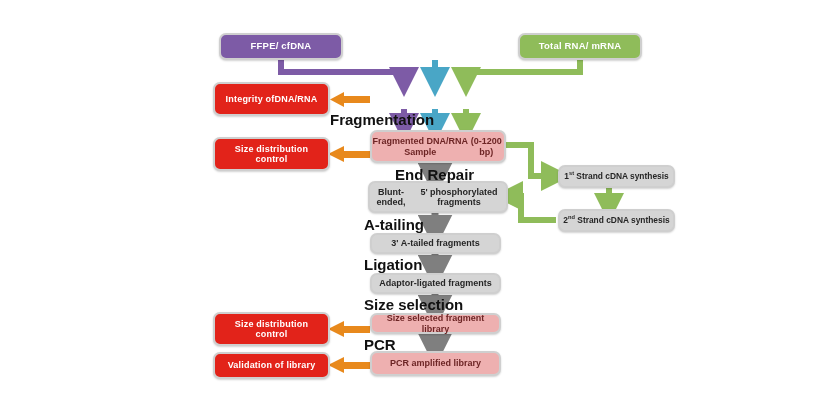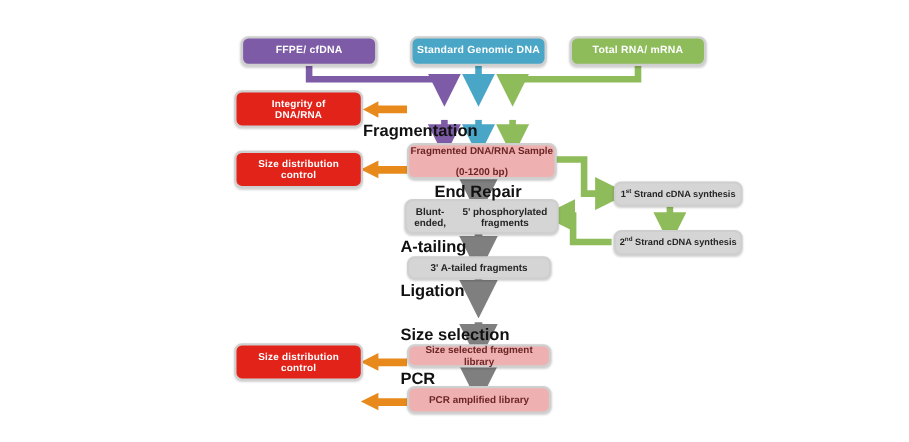--- a/index.html
+++ b/index.html
@@ -122,55 +122,58 @@
       <path d="M370,96 L344,96 L344,92 L330,99.5 L344,107 L344,103 L370,103 z"></path>
       <path d="M370,151 L344,151 L344,146 L328,154 L344,162 L344,158 L370,158 z"></path>
       <path d="M370,326 L344,326 L344,321 L328,329 L344,337 L344,333 L370,333 z"></path>
       <path d="M370,362 L344,362 L344,357 L328,365 L344,373 L344,369 L370,369 z"></path>
     </g>
   </svg>
 
   <div class="node src purple" style="left:219px;top:33px;width:124px;height:27px;">
     <span>FFPE/ cfDNA</span>
   </div>
-  <div class="node src blue" style="left:373px;top:33px;width:124px;height:27px;">
-    <span>Standard Genomic DNA</span>
-  </div>
   <div class="node src green" style="left:518px;top:33px;width:124px;height:27px;">
     <span>Total RNA/ mRNA</span>
   </div>
 
-  <div class="node qc" style="left:213px;top:82px;width:117px;height:34px;flex-direction:column;">
+  <div class="node qc" style="left:213px;top:82px;width:117px;height:34px;flex-direction:row;">
     <span>Integrity of</span>
     <span>DNA/RNA</span>
   </div>
   <div class="node qc" style="left:213px;top:137px;width:117px;height:34px;flex-direction:column;">
     <span>Size distribution</span>
     <span>control</span>
   </div>
   <div class="node qc" style="left:213px;top:312px;width:117px;height:34px;flex-direction:column;">
     <span>Size distribution</span>
     <span>control</span>
   </div>
+  <div class="node qc" style="left:213px;top:352px;width:117px;height:27px;">
+    <span>Validation of library</span>
+  </div>
 
 
-  <div class="node pink" style="left:370px;top:130px;width:136px;height:33px;flex-direction:column;justify-content:space-between;">
+  <div class="node pink" style="left:370px;top:130px;width:136px;height:33px;flex-direction:row;">
     <span>Fragmented DNA/RNA Sample</span>
     <span>(0-1200 bp)</span>
   </div>
 
   <div class="node grey" style="left:368px;top:181px;width:140px;height:32px;flex-direction:row;">
     <span>Blunt-ended,</span>
     <span>5' phosphorylated fragments</span>
   </div>
 
   <div class="node grey" style="left:370px;top:233px;width:131px;height:21px;">
     <span>3' A-tailed fragments</span>
   </div>
 
+  <div class="node grey" style="left:370px;top:273px;width:131px;height:21px;">
+    <span>Adaptor-ligated fragments</span>
+  </div>
 
   <div class="node pink" style="left:370px;top:351px;width:131px;height:25px;">
     <span>PCR amplified library</span>
   </div>
 
   <div class="node pink" style="left:370px;top:313px;width:131px;height:21px;">
     <span>Size selected fragment library</span>
   </div>
 
   <div class="node grey small" style="left:558px;top:165px;width:117px;height:23px;">

